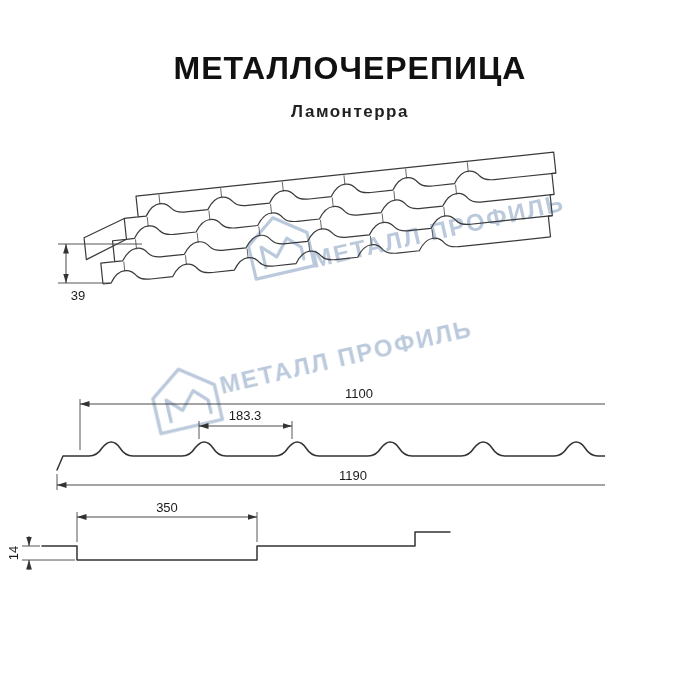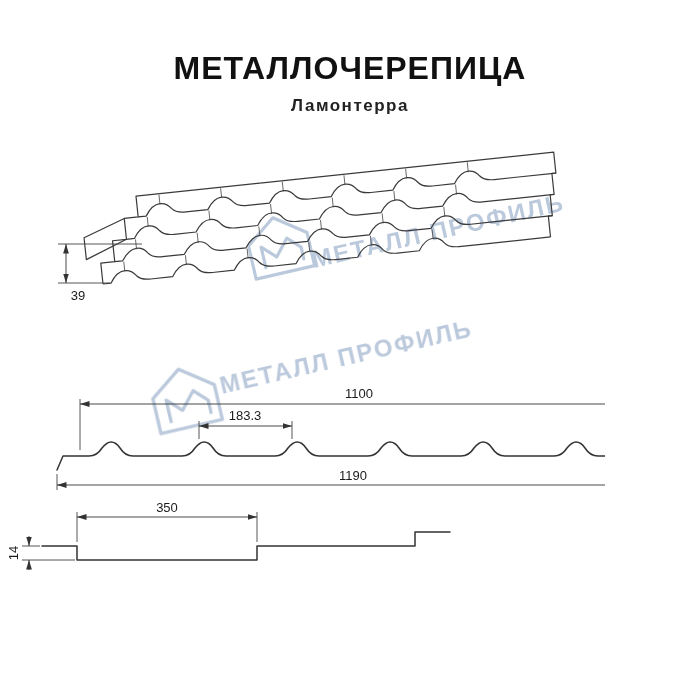--- a/index.html
+++ b/index.html
@@ -6,21 +6,21 @@
   .canvas {
     position:relative; width:605px; height:700px; background:#ffffff;
     font-family:"Liberation Sans", sans-serif; overflow:hidden;
   }
   .title-block { position:absolute; top:50px; left:0; width:700px; text-align:center; z-index:3; }
   .title-block h1 {
     margin:0; font-size:32px; font-weight:bold; letter-spacing:1px; color:#111;
     font-family:"Liberation Sans", sans-serif;
   }
   .title-block .subtitle {
-    margin-top:9px; font-size:17px; font-weight:bold; letter-spacing:1.5px; color:#222;
+    margin-top:15px; font-size:17px; font-weight:bold; letter-spacing:1.5px; color:#222;
   }
   svg.drawing { position:absolute; left:0; top:0; z-index:1; }
   .outline  { fill:none; stroke:#3a3a3a; stroke-width:1.2; stroke-linejoin:round; }
   .profile  { fill:none; stroke:#333; stroke-width:1.5; stroke-linejoin:round; stroke-linecap:round; }
   .thin     { fill:none; stroke:#4a4a4a; stroke-width:0.8; }
   .ext      { stroke:#444; stroke-width:0.9; }
   .dim      { stroke:#333; stroke-width:0.9; }
   .dimtext  { font-family:"Liberation Sans", sans-serif; font-size:13px; fill:#1b1b1b; }
   .wm-text  { font-family:"Liberation Sans", sans-serif; font-weight:bold; font-size:24px; letter-spacing:2px; }
 </style>

